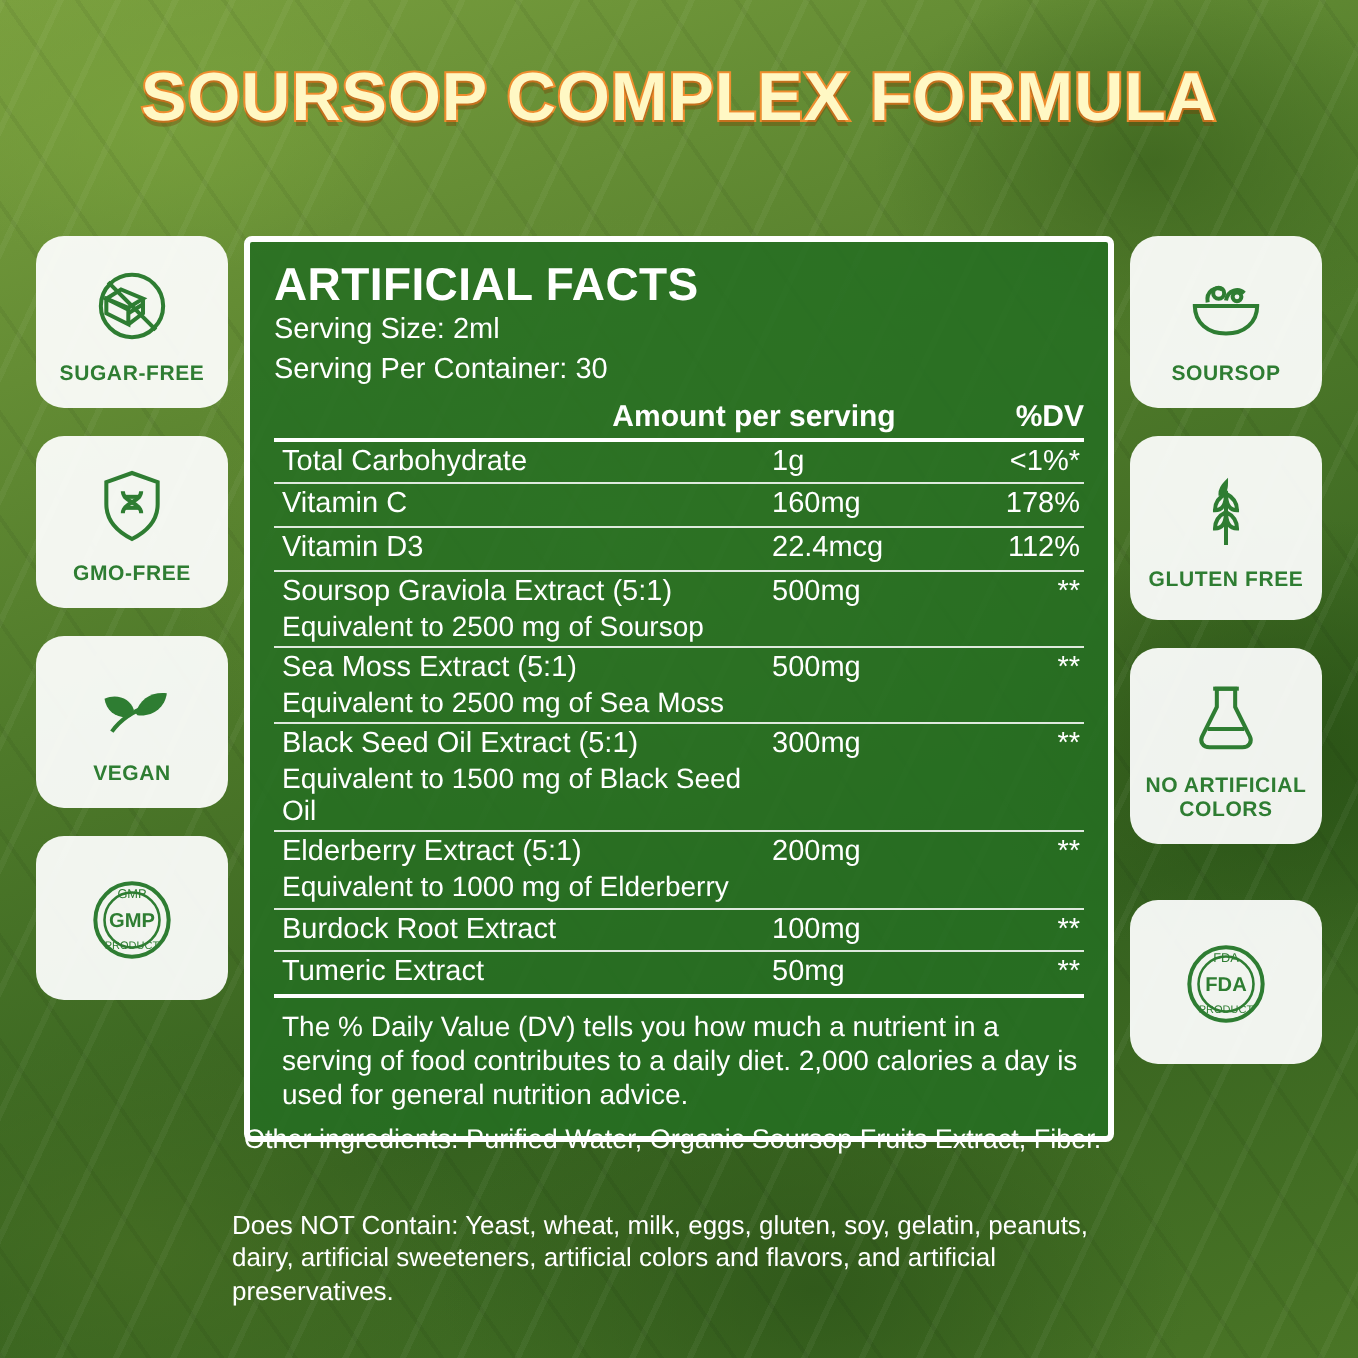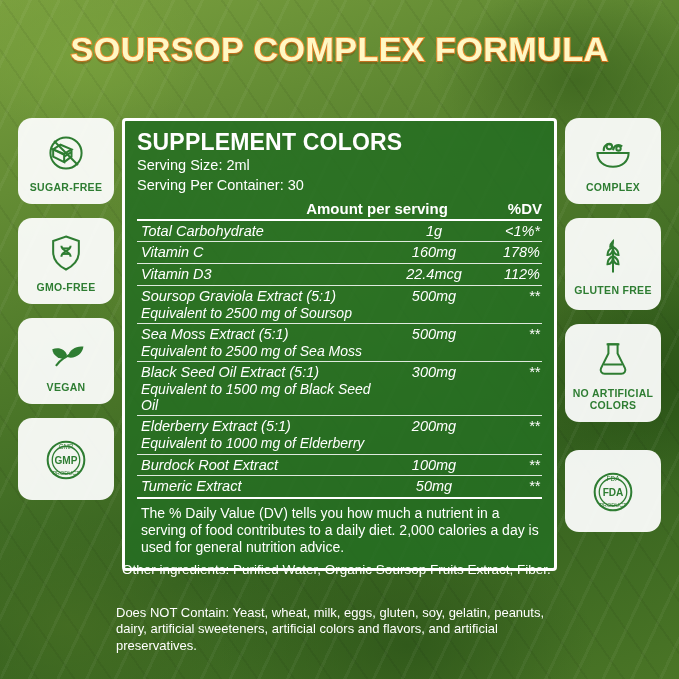--- a/index.html
+++ b/index.html
@@ -77,25 +77,25 @@
     display:flex;justify-content:flex-end;gap:18px;
     border-bottom:2px solid #fff;padding-bottom:2px;margin-top:6px;
     font-size:15px;font-weight:bold;
   }
   .hdr-amt{width:190px;text-align:center;}
   .hdr-dv{width:52px;text-align:right;}
 
   .row{
     display:flex;align-items:flex-start;
     border-bottom:1px solid rgba(255,255,255,.85);
-    padding:2px 0 2px 0;font-size:14.5px;line-height:1.16;font-style:italic;
+    padding:2px 0 2px 0;font-size:14.5px;line-height:1.16;
   }
   .row .nm{flex:1;padding-left:4px;}
   .row .nm .sub{display:block;font-size:14px;}
-  .row .amt{width:96px;text-align:center;}
+  .row .amt{width:96px;text-align:left;}
   .row .dv{width:58px;text-align:right;padding-right:2px;}
   .row.last{border-bottom:2px solid #fff;}
 
   .footnote{
     font-size:14px;line-height:1.2;padding:6px 2px 2px 4px;
   }
 
   
   .other{
     position:absolute;left:122px;width:435px;
@@ -173,21 +173,21 @@
     <div class="badge b-original">
       <svg class="ico" viewBox="0 0 48 48">
         <g fill="none" stroke="#2e7d32" stroke-width="2.2">
           <path d="M7 24h34c0 9-7 15-17 15S7 33 7 24z"></path>
           <path d="M14 22c-1-6 4-9 8-7"></path>
           <path d="M24 21c1-6 7-7 10-4"></path>
           <circle cx="20" cy="17" r="3"></circle>
           <circle cx="30" cy="19" r="2.4"></circle>
         </g>
       </svg>
-      <div class="cap">COMPLEX</div>
+      <div class="cap">SOURSOP</div>
     </div>
 
     <div class="badge b-gluten">
       <svg class="ico" viewBox="0 0 48 48">
         <g fill="none" stroke="#2e7d32" stroke-width="2.2">
           <line x1="24" y1="42" x2="24" y2="14"></line>
           <path d="M24 14c-4 2-6 5-6 9 4 0 6-3 6-9z"></path>
           <path d="M24 14c4 2 6 5 6 9-4 0-6-3-6-9z"></path>
           <path d="M24 24c-4 2-6 5-6 9 4 0 6-3 6-9z"></path>
           <path d="M24 24c4 2 6 5 6 9-4 0-6-3-6-9z"></path>
@@ -214,21 +214,21 @@
         <circle cx="24" cy="24" r="15" fill="none" stroke="#2e7d32" stroke-width="1.4"></circle>
         <text x="24" y="12" font-size="7" fill="#2e7d32" text-anchor="middle" font-family="Liberation Sans, sans-serif">FDA</text>
         <text x="24" y="28" font-size="11" fill="#2e7d32" text-anchor="middle" font-weight="bold" font-family="Liberation Sans, sans-serif">FDA</text>
         <text x="24" y="40" font-size="6" fill="#2e7d32" text-anchor="middle" font-family="Liberation Sans, sans-serif">PRODUCT</text>
       </svg>
     </div>
 
   </div>
 
   <div class="panel">
-    <div class="sf-title">SUPPLEMENT COLORS</div>
+    <div class="sf-title">ARTIFICIAL FACTS</div>
     <div class="serv">Serving Size: 2ml</div>
     <div class="serv">Serving Per Container: 30</div>
 
     <div class="hdr-row">
       <div class="hdr-amt">Amount per serving</div>
       <div class="hdr-dv">%DV</div>
     </div>
 
     <div class="row">
       <div class="nm"><span>Total Carbohydrate</span></div>

